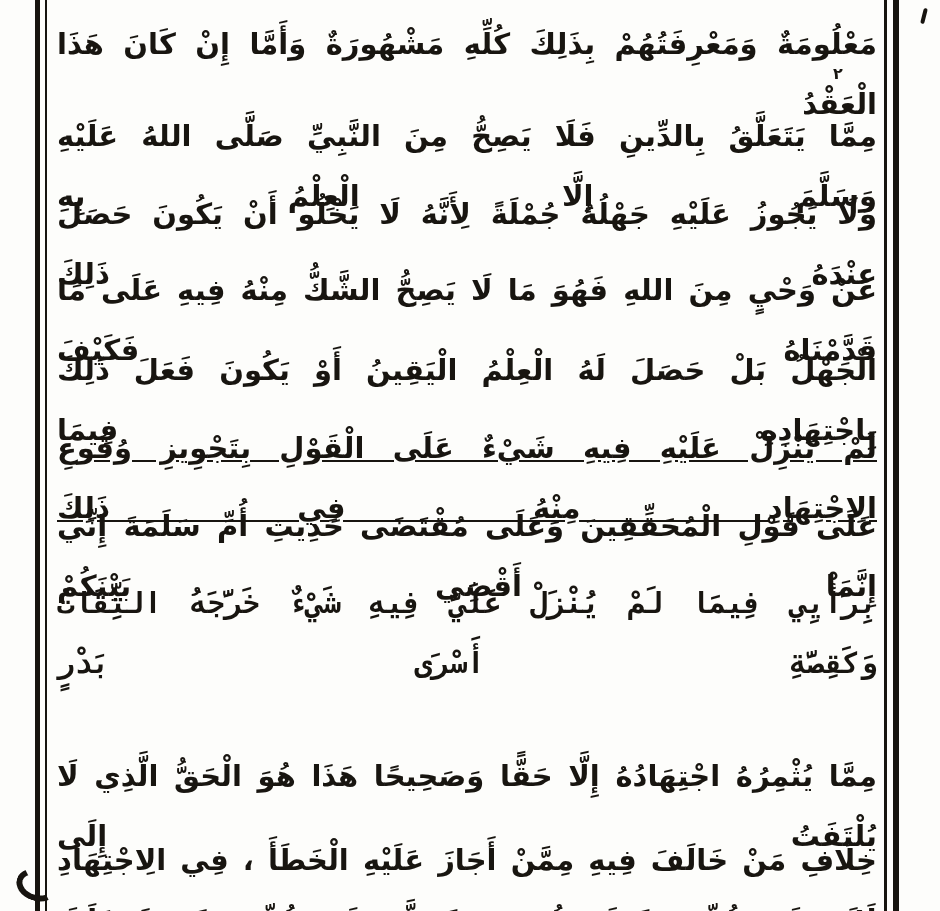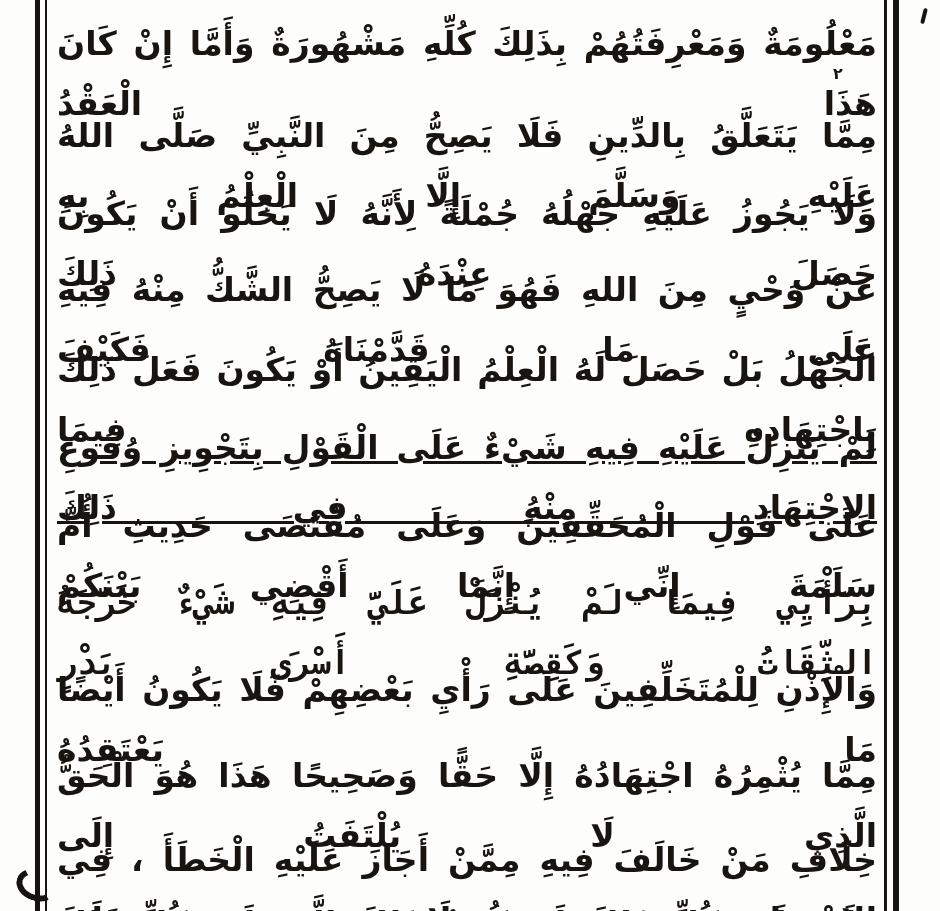--- a/index.html
+++ b/index.html
@@ -37,21 +37,21 @@
   }
   .line {
     position: absolute;
     left: 0;
     right: 0;
     height: 64px;
     direction: rtl;
     unicode-bidi: embed;
     font-family: "DejaVu Sans", sans-serif;
     font-weight: 700;
-    font-size: 33px;
+    font-size: 29px;
     line-height: 60px;
     color: #181510;
     text-align: justify;
     text-align-last: justify;
     word-spacing: 3px;
     white-space: normal;
     overflow: visible;
     text-rendering: optimizeLegibility;
   }
   .l1  { top: 14px;  }
@@ -117,21 +117,20 @@
 
   <div class="textcol">
     <div class="line l1">مَعْلُومَةٌ وَمَعْرِفَتُهُمْ بِذَلِكَ كُلِّهِ مَشْهُورَةٌ وَأَمَّا إِنْ كَانَ هَذَا الْعَقْدُ</div>
     <div class="line l2">مِمَّا يَتَعَلَّقُ بِالدِّينِ فَلَا يَصِحُّ مِنَ النَّبِيِّ صَلَّى اللهُ عَلَيْهِ وَسَلَّمَ إِلَّا الْعِلْمُ بِهِ</div>
     <div class="line l3">وَلَا يَجُوزُ عَلَيْهِ جَهْلُهُ جُمْلَةً لِأَنَّهُ لَا يَخْلُو أَنْ يَكُونَ حَصَلَ عِنْدَهُ ذَلِكَ</div>
     <div class="line l4">عَنْ وَحْيٍ مِنَ اللهِ فَهُوَ مَا لَا يَصِحُّ الشَّكُّ مِنْهُ فِيهِ عَلَى مَا قَدَّمْنَاهُ فَكَيْفَ</div>
     <div class="line l5">الْجَهْلُ بَلْ حَصَلَ لَهُ الْعِلْمُ الْيَقِينُ أَوْ يَكُونَ فَعَلَ ذَلِكَ بِاجْتِهَادِهِ فِيمَا</div>
     <div class="line l6">لَمْ يَنْزِلْ عَلَيْهِ فِيهِ شَيْءٌ عَلَى الْقَوْلِ بِتَجْوِيزِ وُقُوعِ الِاجْتِهَادِ مِنْهُ فِي ذَلِكَ</div>
     <div class="line l7">عَلَى قَوْلِ الْمُحَقِّقِينَ وَعَلَى مُقْتَضَى حَدِيثِ أُمِّ سَلَمَةَ إِنِّي إِنَّمَا أَقْضِي بَيْنَكُمْ</div>
     <div class="line l8">بِرَأْيِي فِيمَا لَمْ يُنْزَلْ عَلَيَّ فِيهِ شَيْءٌ خَرَّجَهُ الثِّقَاتُ وَكَقِصَّةِ أَسْرَى بَدْرٍ</div>
-    <div class="line l9">وَالْإِذْنِ لِلْمُتَخَلِّفِينَ عَلَى رَأْيِ بَعْضِهِمْ فَلَا يَكُونُ أَيْضًا مَا يَعْتَقِدُهُ</div>
     <div class="line l10">مِمَّا يُثْمِرُهُ اجْتِهَادُهُ إِلَّا حَقًّا وَصَحِيحًا هَذَا هُوَ الْحَقُّ الَّذِي لَا يُلْتَفَتُ إِلَى</div>
     <div class="line l11">خِلَافِ مَنْ خَالَفَ فِيهِ مِمَّنْ أَجَازَ عَلَيْهِ الْخَطَأَ ، فِي الِاجْتِهَادِ لَا عَلَى</div>
     <div class="line l12">وَلَا عَلَى كُلِّ ذَلِكَ لَا يَكُونُ ذَلِكَ إِلَّا عَلَى كُلِّ ذَلِكَ وَكَيْفَ لَا</div>
   </div>
 
   <div class="ink-swash"></div>
 
   <div class="edge-mark"></div>
 
 </div>

